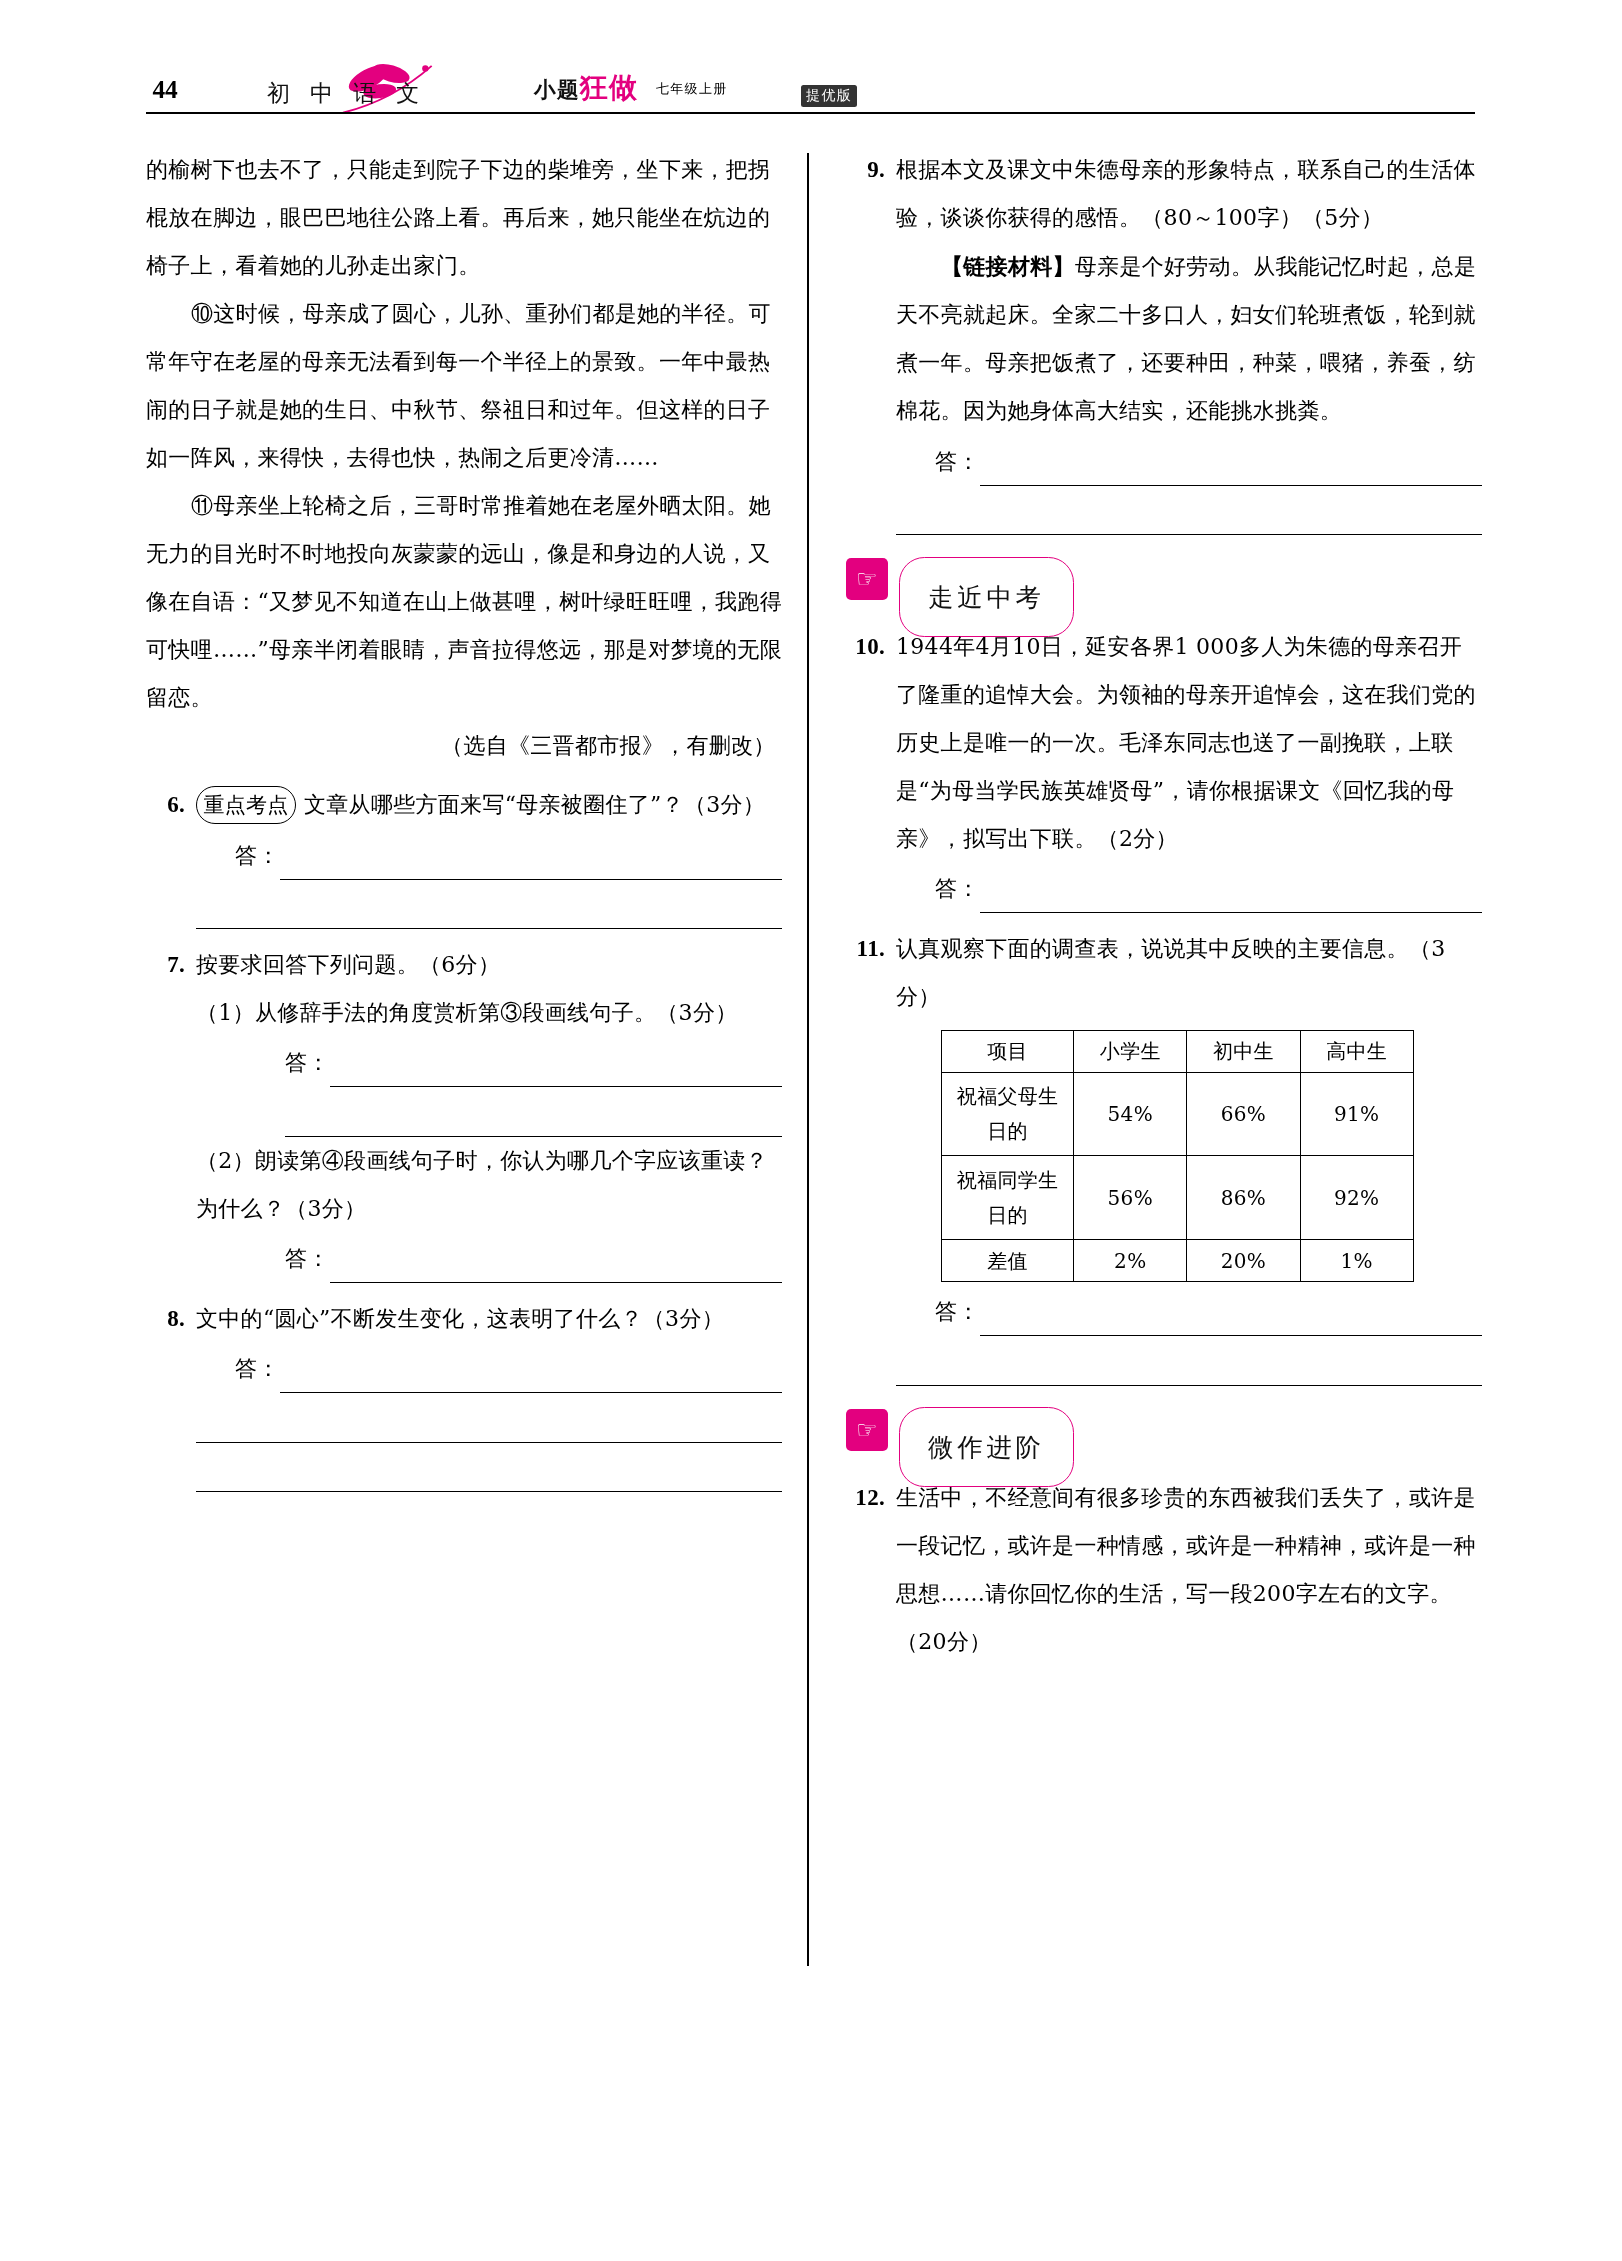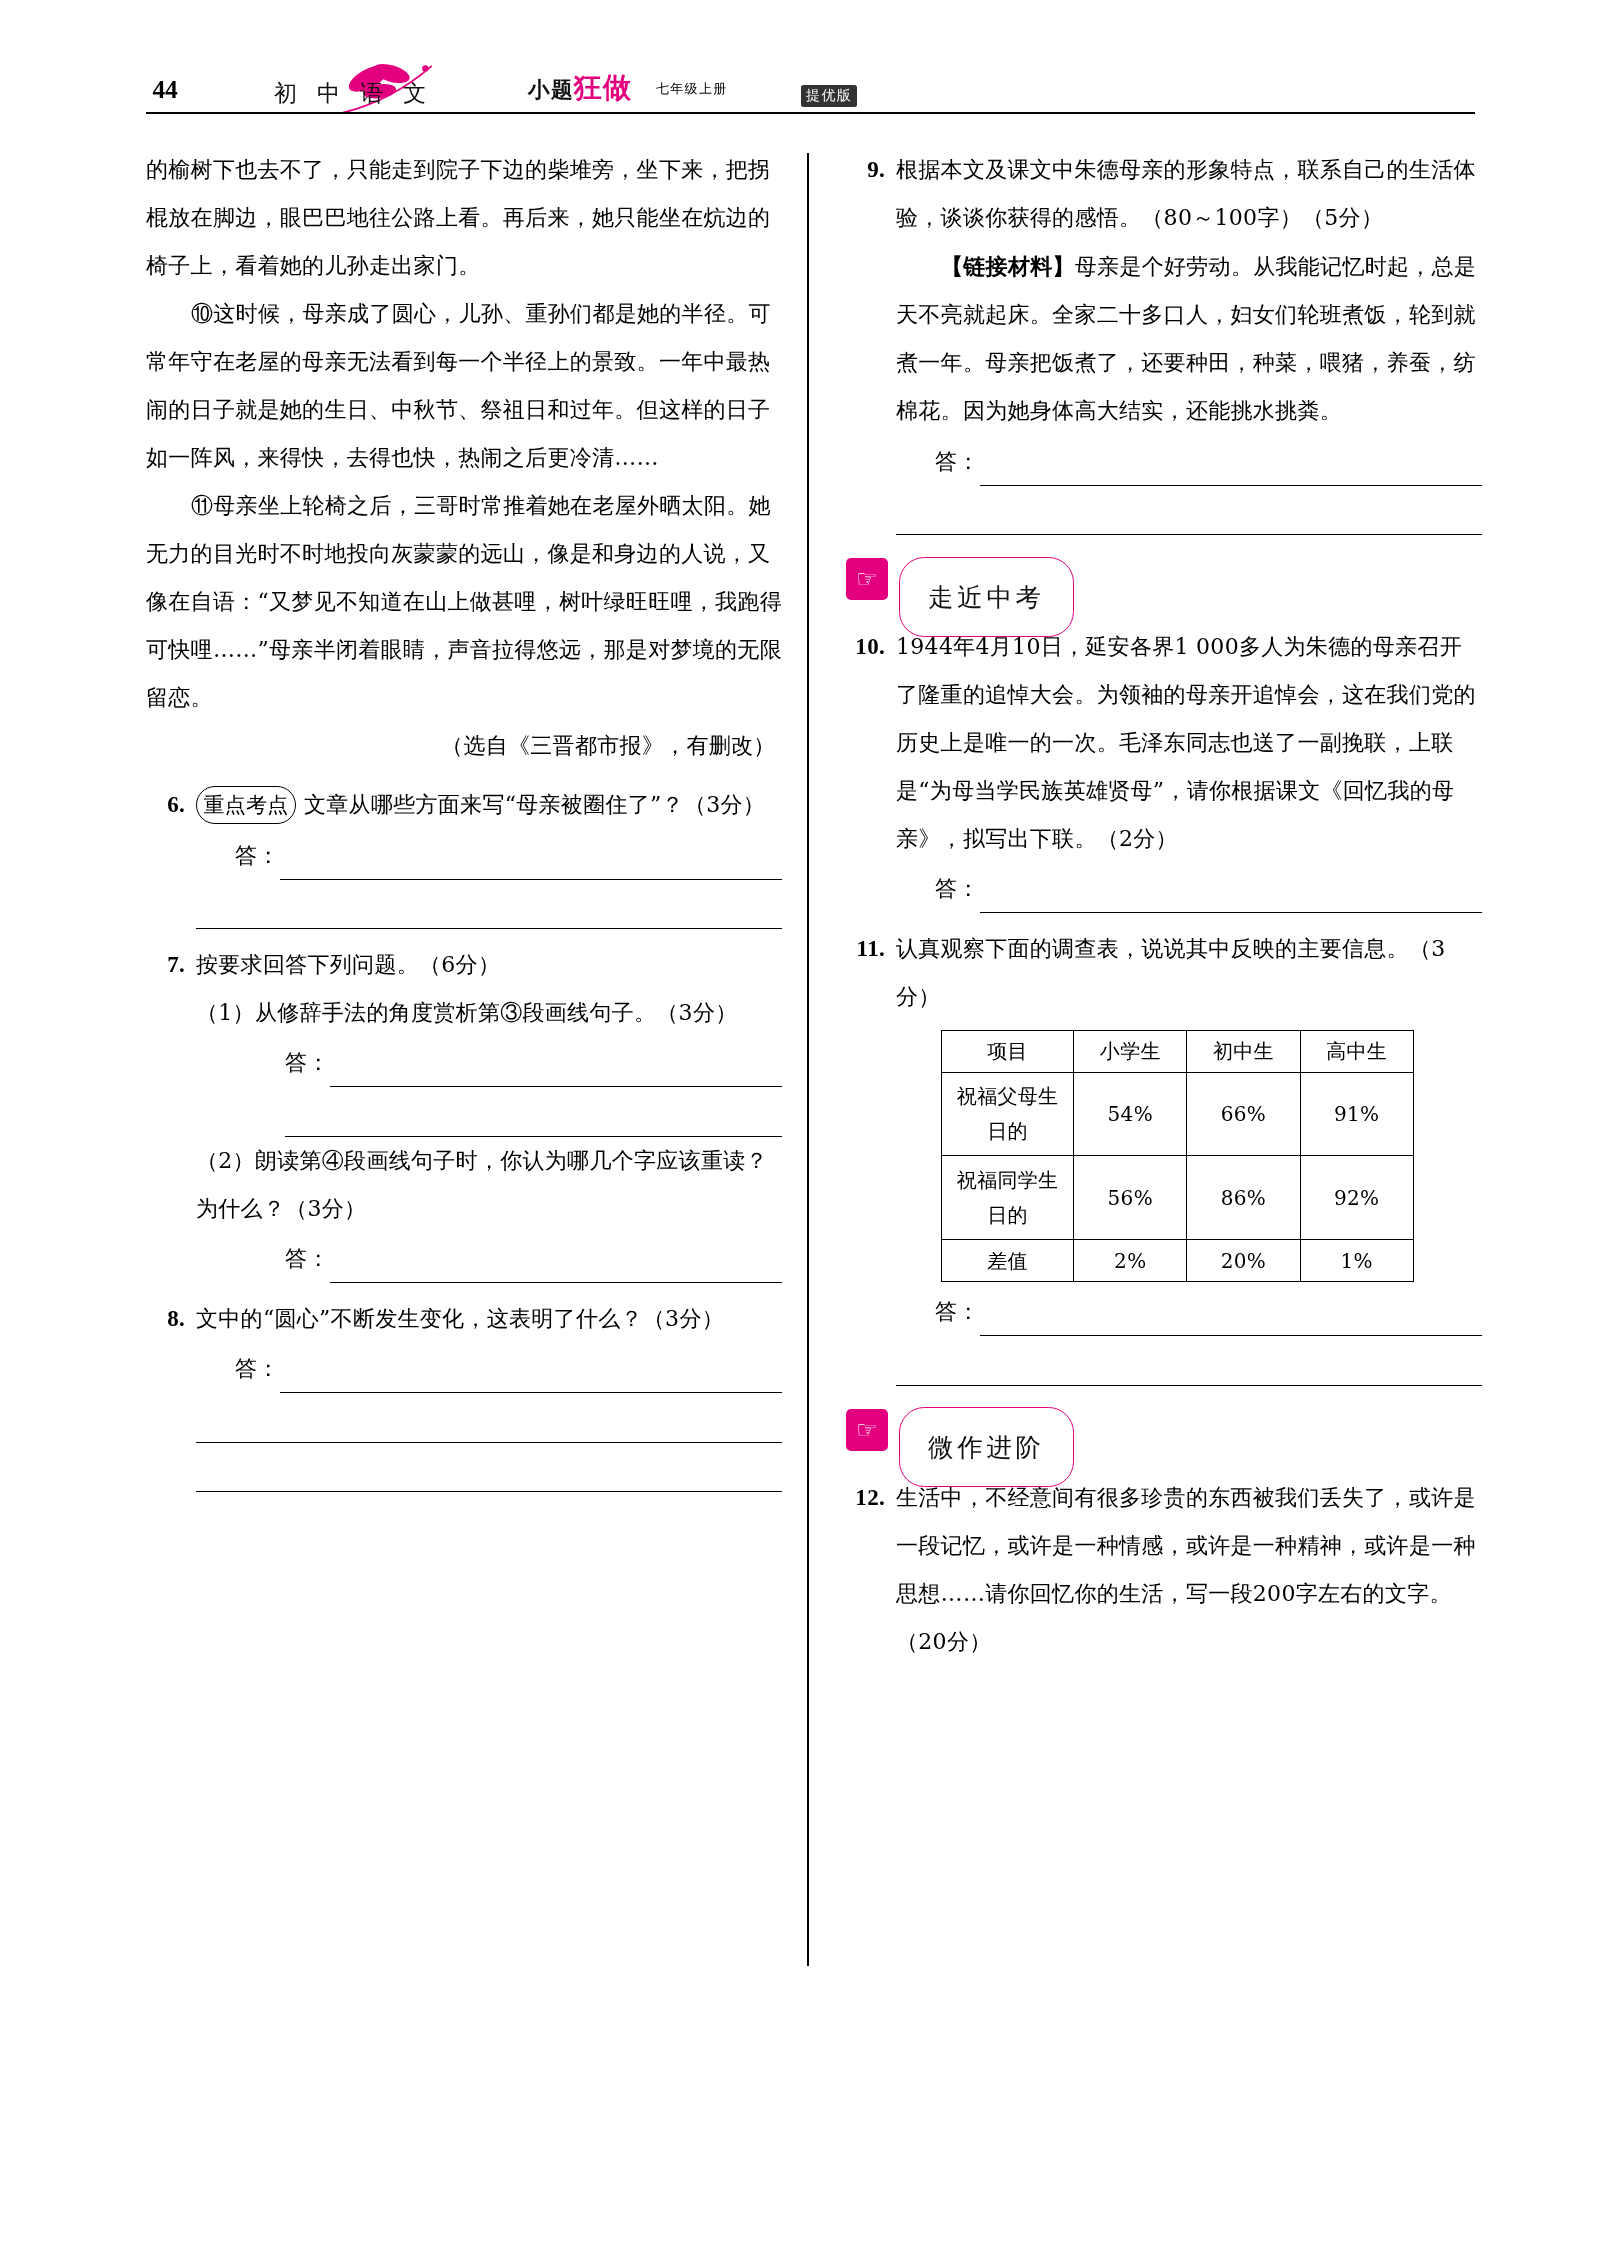--- a/index.html
+++ b/index.html
@@ -36,40 +36,41 @@
   .page-number {
     position: absolute;
     left: 6.4px;
     top: 24px;
     font-size: 25.4px;
     font-weight: bold;
     font-family: "Liberation Serif", serif;
   }
   .brand-main {
     position: absolute;
-    left: 128px;
+    left: 121px;
     top: 27px;
     font-size: 23px;
     letter-spacing: 6.4px;
     font-family: "DejaVu Serif", serif;
     color: #111;
   }
   .brand-logo {
     position: absolute;
     left: 382px;
     top: 18px;
     font-size: 28px;
     font-weight: bold;
     color: #e3007f;
     font-family: "DejaVu Serif", serif;
     letter-spacing: 1.3px;
   }
   .brand-logo .xt {
     font-size: 21.6px;
     color: #111;
+    margin-left: 6px;
   }
   .brand-grade {
     position: absolute;
     left: 510px;
     top: 29px;
     font-size: 13px;
     font-family: "DejaVu Serif", serif;
     letter-spacing: 1.3px;
   }
   .brand-edition {

